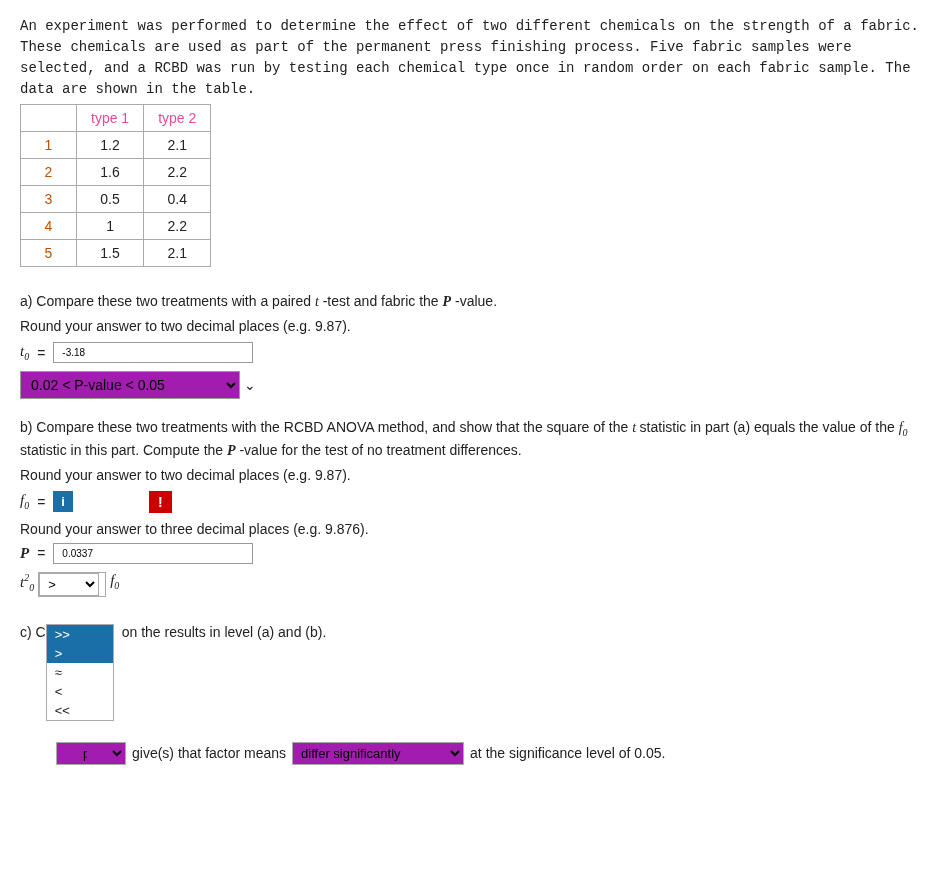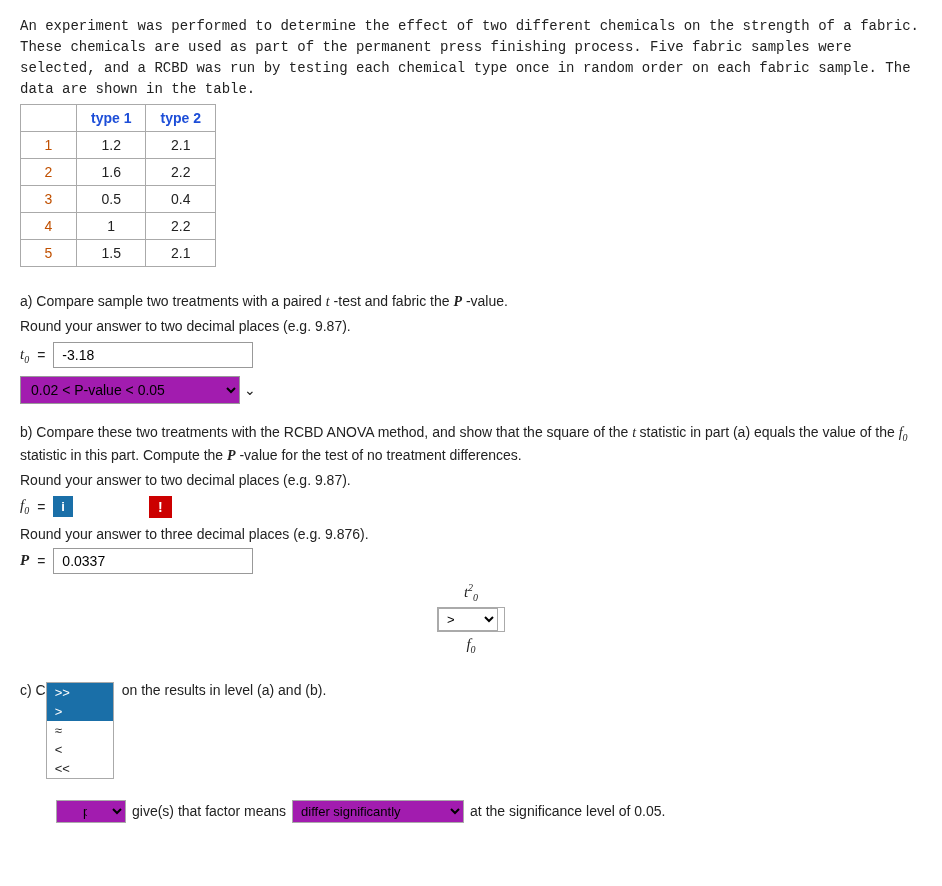--- a/index.html
+++ b/index.html
@@ -21,41 +21,41 @@
       margin-bottom: 24px;
     }
     table.data-table td, table.data-table th {
       border: 1px solid #aaa;
       padding: 5px 14px;
       text-align: center;
       min-width: 56px;
     }
     table.data-table th {
       background: #fff;
-      font-weight: bold;
-      color: #1d4ed8;
+      font-weight: normal;
+      color: #ec4899;
     }
     table.data-table td:first-child {
       color: #c05000;
       font-weight: normal;
       background: #fff;
     }
     .section {
       margin-bottom: 18px;
     }
     .section-label {
       margin-bottom: 6px;
       line-height: 1.5;
     }
     .bold { font-weight: bold; }
     .math-var { font-style: italic; font-family: "Times New Roman", serif; }
     input[type="text"] {
       border: 1px solid #999;
       padding: 4px 8px;
-      font-size: 14px;
+      font-size: 10px;
       width: 200px;
     }
     select {
       border: 1px solid #999;
       padding: 4px 6px;
       font-size: 14px;
       background: #a21caf;
     }
     .blue-box {
       background: #1a6fa8;
@@ -109,24 +109,23 @@
       margin-bottom: 8px;
     }
     .P-row {
       display: flex;
       align-items: center;
       gap: 8px;
       margin-bottom: 8px;
     }
     .t0sq-row {
       display: flex;
-      align-items: center;
+      align-items: flex-start;
       gap: 4px;
       margin-bottom: 27px;
-      flex-direction: column;
     }
     .c-section {
       display: flex;
       align-items: flex-start;
       gap: 0px;
       margin-bottom: 8px;
     }
     .conclude-row {
       display: flex;
       align-items: center;
@@ -173,21 +172,21 @@
       <tr>
         <td>5</td>
         <td>1.5</td>
         <td>2.1</td>
       </tr>
     </tbody>
 </table>
 
 <div class="section">
   <p class="section-label">
-    <span>a) Compare sample two treatments with a paired</span>
+    <span>a) Compare these two treatments with a paired</span>
     <span class="math-var"> t</span>
     <span>-test and fabric the</span>
     <span class="bold math-var"> <b><i>P</i></b></span>
     <span>-value.</span>
   </p>
   <p style="margin-bottom:8px;">Round your answer to two decimal places (e.g. 9.87).</p>
   <div class="t0-row">
     <span style="font-family:'Times New Roman',serif; font-style:italic; font-size:15px;">t<sub style="font-size:10px;">0</sub></span>
     <span>=</span>
     <input type="text" value="-3.18" style="width: 200px;">

